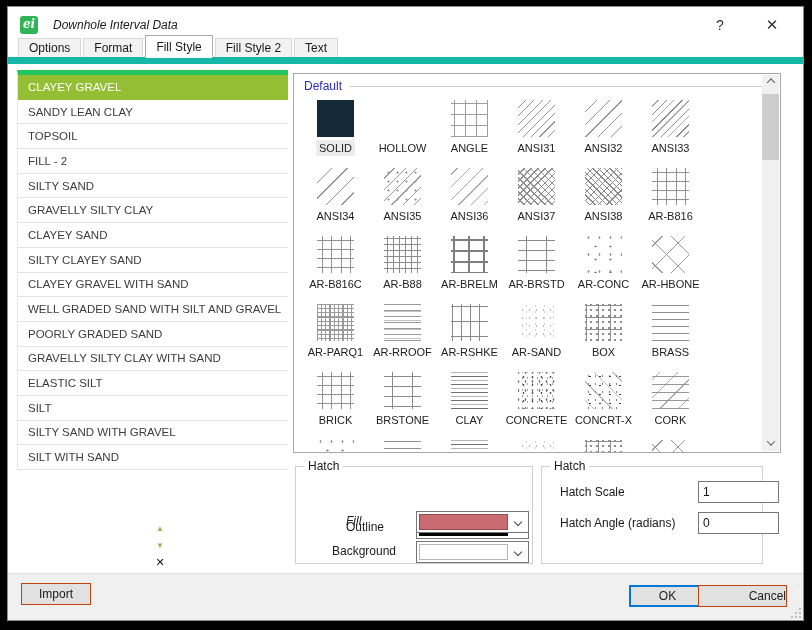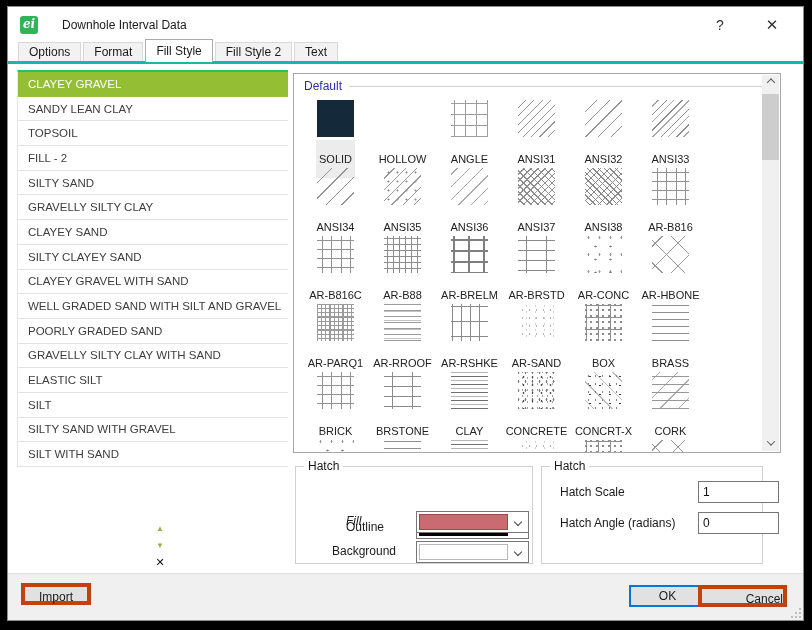--- a/index.html
+++ b/index.html
@@ -1,47 +1,47 @@
 <!DOCTYPE html>
 <html><head>
 <meta charset="utf-8">
 <style>
   html,body{margin:0;padding:0;width:812px;height:630px;background:#000;font-family:"Liberation Sans","DejaVu Sans",sans-serif;-webkit-font-smoothing:antialiased;}
   *{box-sizing:border-box;}
   .dialog{position:absolute;left:7px;top:6px;width:797px;height:615px;background:#fff;border:1px solid #8c8c8c;}
   
   .titlebar{position:absolute;left:0;top:0;right:0;height:36px;background:#fff;display:flex;align-items:center;padding-left:12px;}
   .appicon{width:18px;height:18px;background:#2fb457;border-radius:3px;color:#fff;font-family:"DejaVu Serif",serif;font-style:italic;font-weight:bold;font-size:12px;line-height:17px;text-align:center;flex:0 0 auto;}
-  .title{margin-left:24px;font-size:12px;color:#1a1a1a;}
+  .title{margin-left:15px;font-size:12px;color:#1a1a1a;font-style:italic;}
   .tb-btn{position:absolute;top:6px;width:26px;height:24px;text-align:center;line-height:24px;font-size:14px;color:#333;cursor:default;}
   .tb-help{right:70px;}
   .tb-close{right:18px;font-size:15px;}
   
-  .tabstrip{position:absolute;left:0;top:36px;right:0;height:21px;padding-left:10px;display:flex;align-items:flex-end;border-bottom:3px solid #14b8a6;background:#fff;}
+  .tabstrip{position:absolute;left:0;top:36px;right:0;height:21px;padding-left:10px;display:flex;align-items:flex-end;border-bottom:7px solid #14b8a6;background:#fff;}
   .tab{height:19px;padding:0 10px;font-size:12px;color:#1a1a1a;background:#f2f2f2;border:1px solid #d8d8d8;border-bottom:none;display:flex;align-items:center;margin-right:2px;}
   .tab.active{height:23px;background:#fff;border:1px solid #ababab;border-bottom:none;position:relative;z-index:2;margin-bottom:-1px;}
   
   .page{position:absolute;left:0;top:57px;right:0;bottom:47px;background:#fff;overflow:hidden;}
   
-  .ilist{position:absolute;left:9px;top:6px;width:271px;border-top:2px solid #22c55e;border-left:1px solid #e6e6e6;text-align:right;}
+  .ilist{position:absolute;left:9px;top:6px;width:271px;border-top:5px solid #22c55e;border-left:1px solid #e6e6e6;text-align:right;}
   .irow{height:24.7px;display:flex;align-items:center;padding-left:10px;font-size:11.5px;color:#3d3d3d;background:#fff;border-bottom:1px solid #e2e2e2;cursor:default;white-space:nowrap;}
   .irow.sel{background:#94be33;color:#fff;border-bottom:1px solid #94be33;}
   
   .ltools{position:absolute;left:132px;top:456px;width:40px;text-align:center;}
   .ltool{display:block;height:17px;line-height:17px;font-size:8px;color:#a3ab52;cursor:default;}
   .ltool.del{font-size:11px;color:#111;font-weight:bold;}
   
   .ppanel{position:absolute;left:285px;top:9px;width:488px;height:380px;border:1px solid #a7a7a7;background:#fff;overflow:hidden;}
   .phead{display:flex;align-items:center;margin:5px 12px 0 10px;}
   .phead .plabel{font-size:12px;color:#2a2ac0;flex:0 0 auto;}
   .phead .pline{flex:1;height:1px;background:#d0d0d0;margin-left:7px;}
   .pgrid{display:grid;grid-template-columns:repeat(6,67px);grid-auto-rows:68px;margin:7px 0 0 8px;}
   .pcell{display:flex;flex-direction:column;align-items:center;cursor:default;}
   .picon{width:37px;height:37px;background-color:#fff;flex:0 0 auto;}
-  .pname{margin-top:3px;font-size:11px;color:#222;padding:12px 3px;line-height:14px;white-space:nowrap;}
+  .pname{margin-top:3px;font-size:11px;color:#222;padding:1px 3px;line-height:14px;white-space:nowrap;}
   .pcell.sel .pname{background:#ececec;}
   
   .p-solid{background:#14293a;}
   .p-hollow{background:#fff;}
   .p-angle{background-image:linear-gradient(#9d9d9d 1px,transparent 1px),linear-gradient(90deg,#9d9d9d 1px,transparent 1px);background-size:11px 11px;background-position:3px 3px;}
   .p-ansi31{background:repeating-linear-gradient(135deg,transparent 0 5px,#949494 5px 6px);}
   .p-ansi32{background:repeating-linear-gradient(135deg,transparent 0 8px,#949494 8px 9px);}
   .p-ansi33{background:repeating-linear-gradient(135deg,transparent 0 4px,#a8a8a8 4px 5px,transparent 5px 10px,#8c8c8c 10px 11px);}
   .p-ansi34{background:repeating-linear-gradient(135deg,transparent 0 10px,#949494 10px 11px);}
   .p-ansi35{background-image:repeating-linear-gradient(135deg,transparent 0 7px,#9a9a9a 7px 8px),radial-gradient(#8a8a8a 0.8px,transparent 1.2px);background-size:auto,9px 9px;}
@@ -81,21 +81,21 @@
   .clabel{position:absolute;left:50px;top:3px;font-size:12px;color:#1a1a1a;}
   .combo{position:absolute;left:120px;top:0;width:113px;height:22px;background:#fff;border:1px solid #767676;display:flex;align-items:center;padding:2px 20px 2px 2px;cursor:default;}
   .combo .swatch{width:100%;height:100%;border:1px solid #8a8a8a;}
   .combo .chev{position:absolute;right:7px;top:7px;width:6px;height:6px;border-right:1.4px solid #444;border-bottom:1.4px solid #444;transform:rotate(45deg);}
   
   .hrow{position:absolute;left:0;width:100%;height:22px;}
   .hlabel{position:absolute;left:18px;top:4px;font-size:12px;color:#1a1a1a;text-align:center;}
   .hinput{position:absolute;left:156px;top:0;width:81px;height:22px;border:1px solid #767676;font-family:"Liberation Sans","DejaVu Sans",sans-serif;font-size:12px;padding:1px 4px;color:#111;}
   
   .botbar{position:absolute;left:0;right:0;bottom:0;height:47px;background:#f0f0f0;border-top:1px solid #dfdfdf;}
-  .btn{position:absolute;height:22px;background:#e1e1e1;border:4px solid #c2410c;font-size:12px;color:#1a1a1a;text-align:center;line-height:20px;cursor:default;}
+  .btn{position:absolute;height:22px;background:#e1e1e1;border:1px solid #c2410c;font-size:12px;color:#1a1a1a;text-align:center;line-height:20px;cursor:default;}
   .btn-import{left:13px;top:9px;width:70px;}
   .btn-ok{right:97px;top:11px;width:77px;border:2px solid #0078d7;line-height:18px;}
   .btn-cancel{right:16px;top:11px;width:89px;text-align:right;}
   .grip{position:absolute;right:2px;bottom:2px;width:12px;height:12px;background-image:radial-gradient(#bdbdbd 1px,transparent 1.2px);background-size:4px 4px;background-position:1px 1px;clip-path:polygon(100% 0,100% 100%,0 100%);}
 </style>
 </head>
 <body>
 
 <div class="dialog">
 

